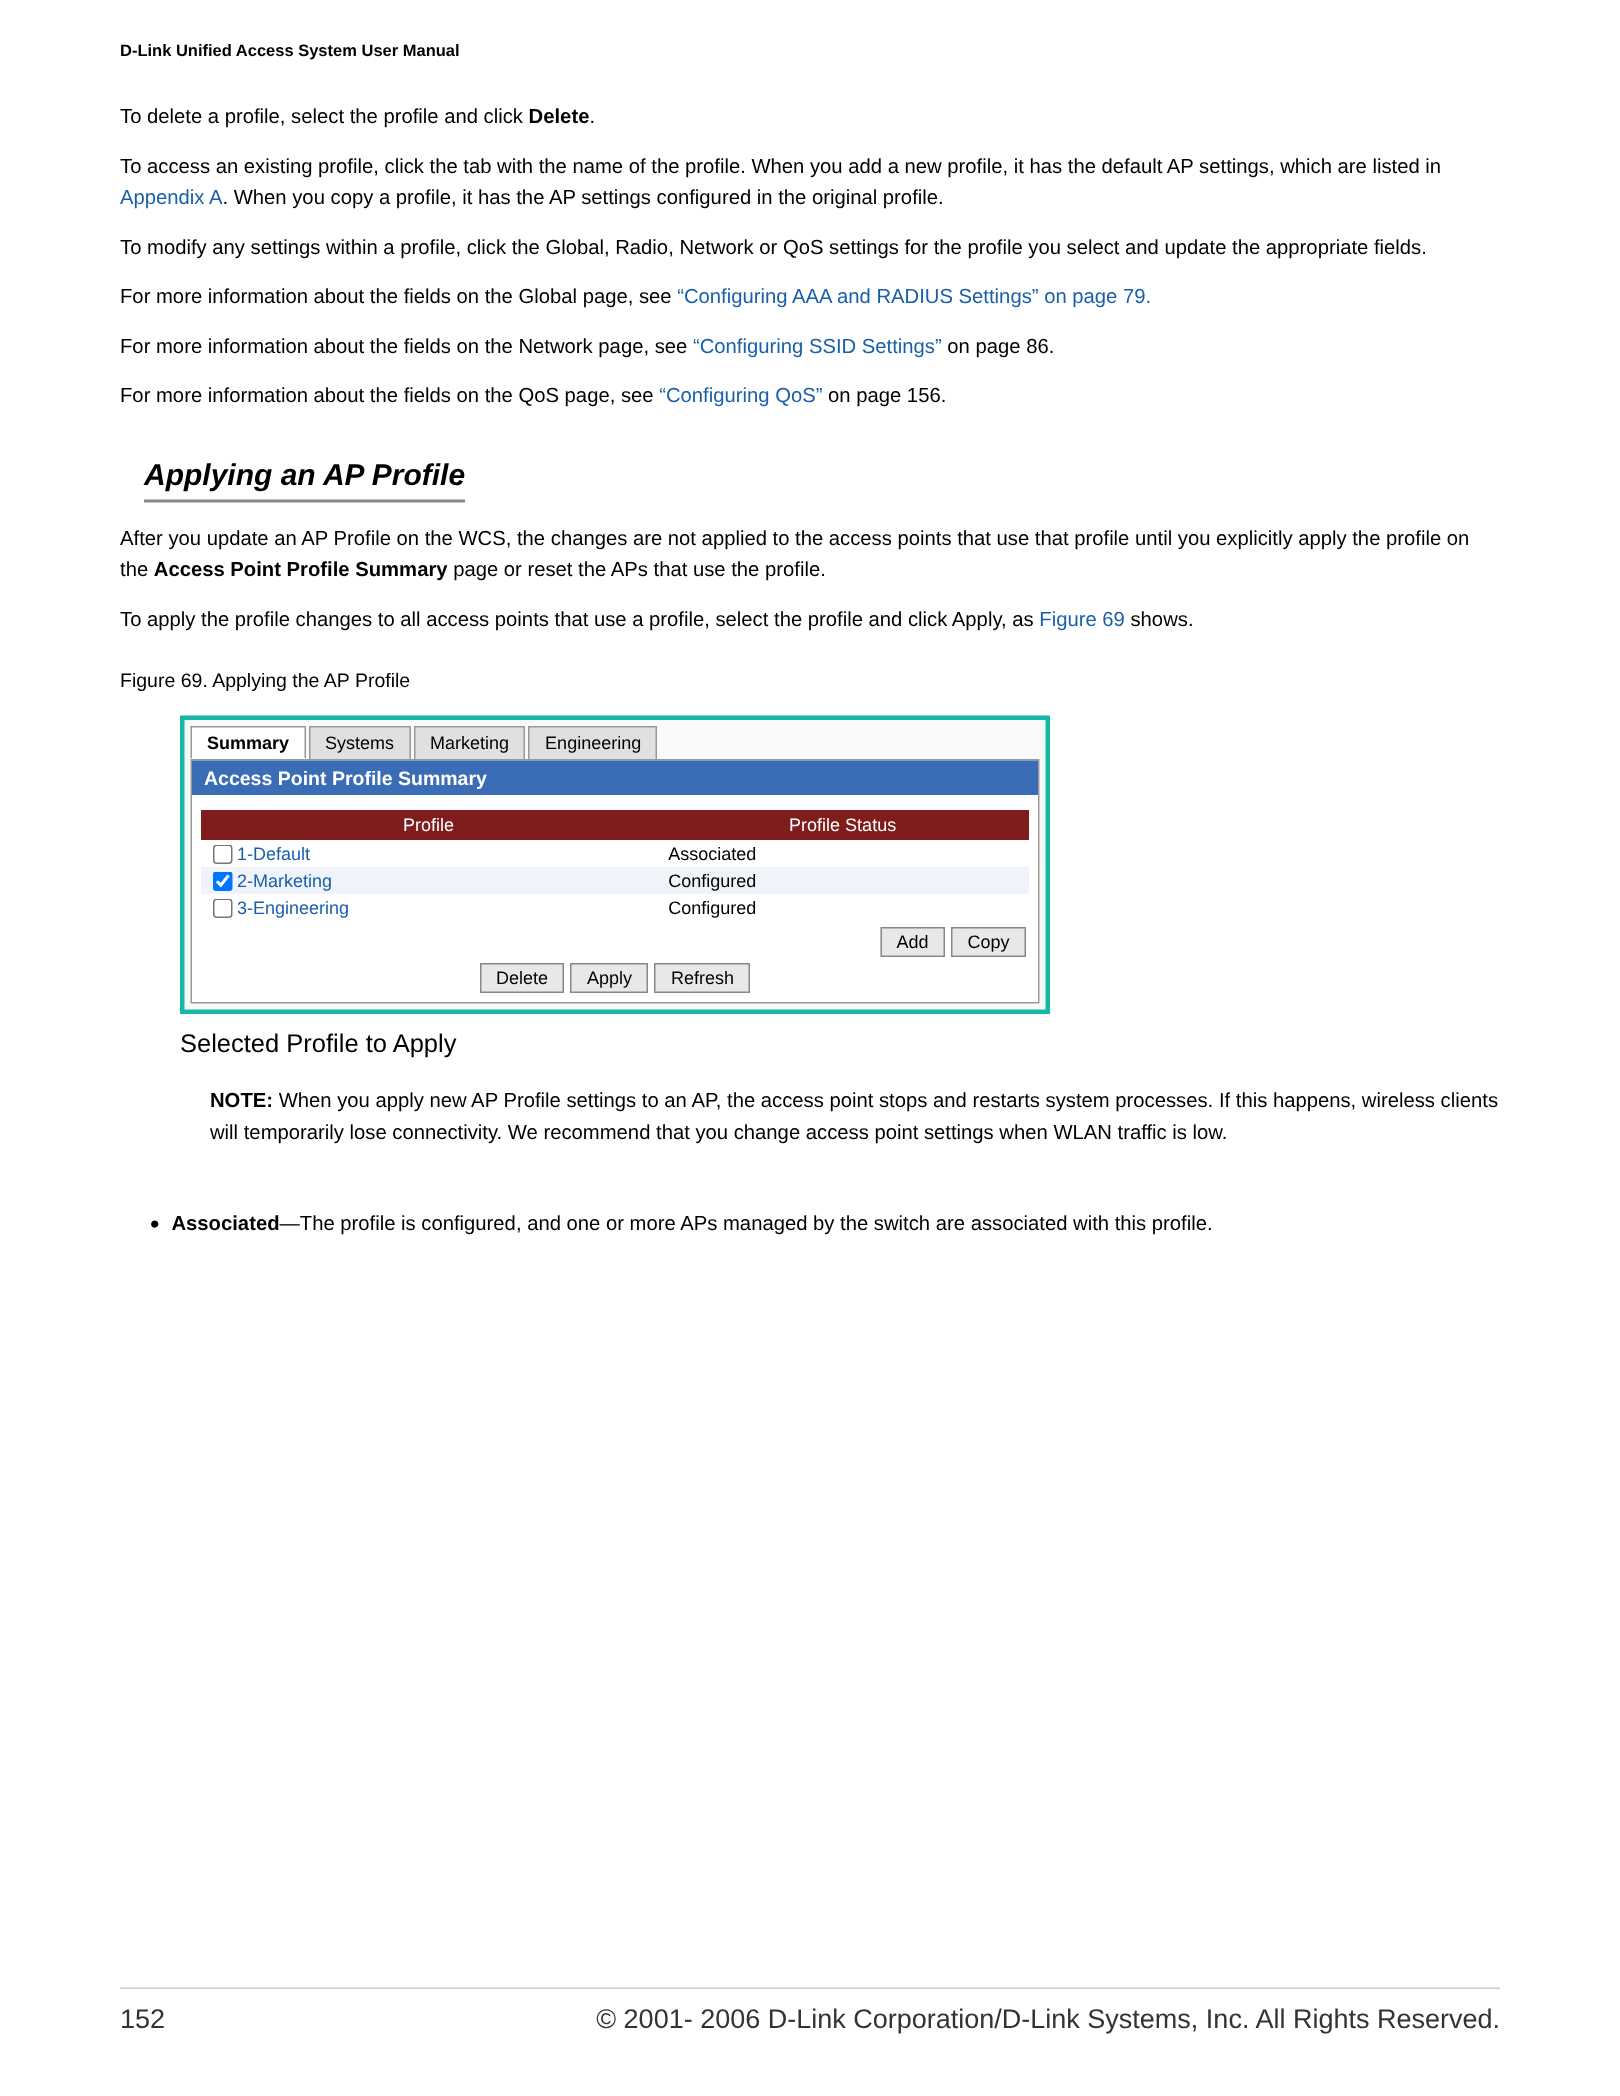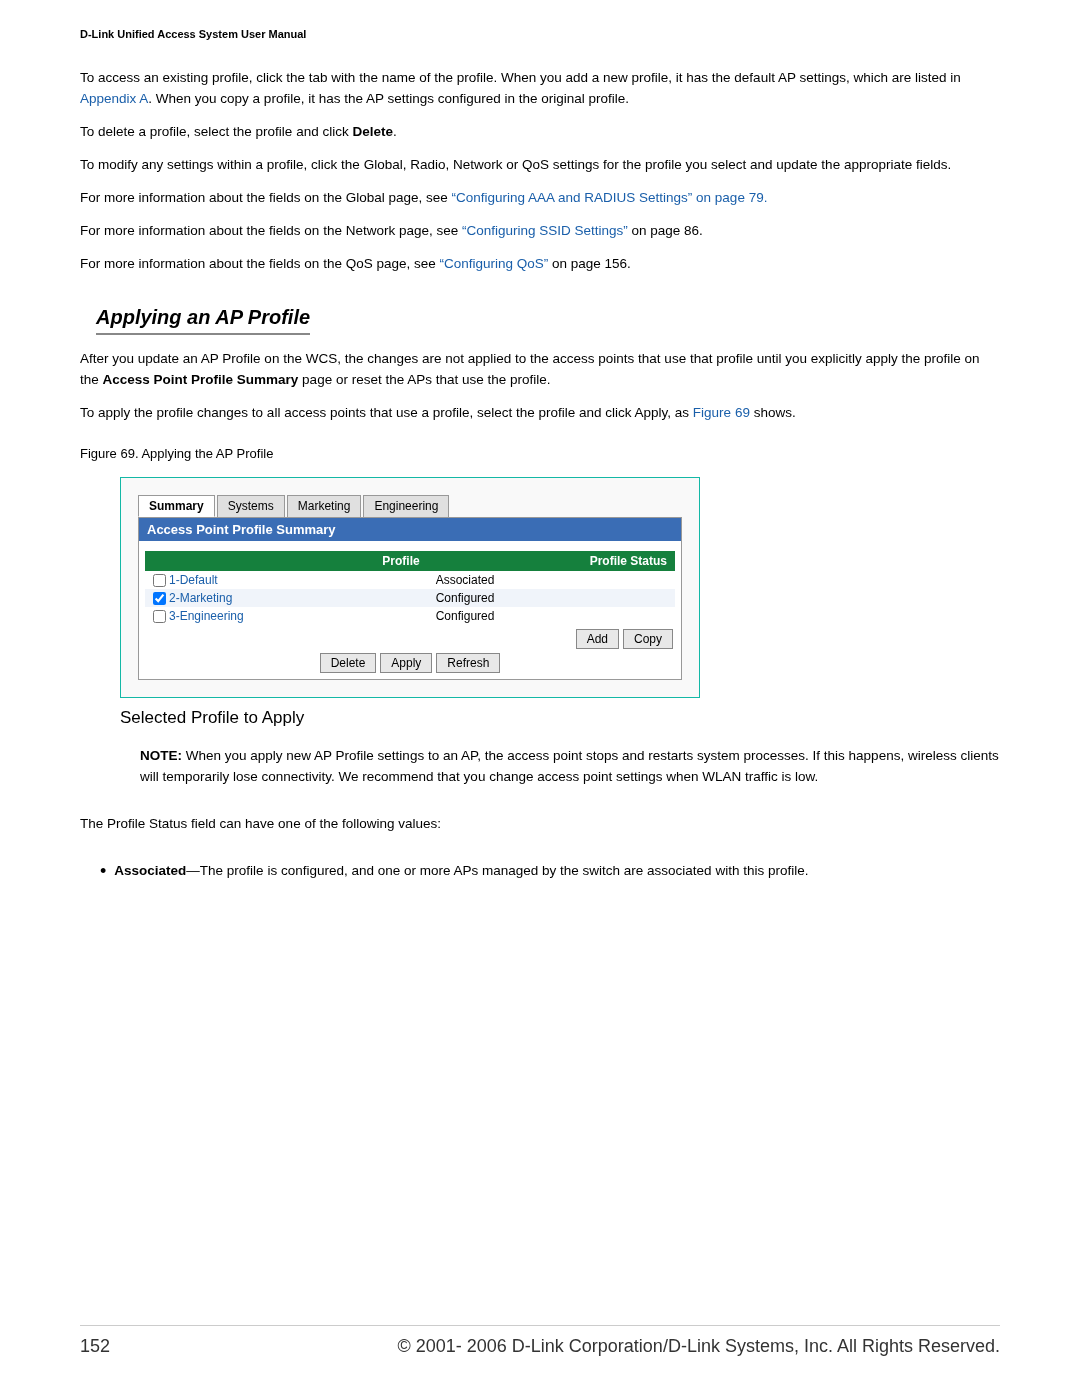--- a/index.html
+++ b/index.html
@@ -49,24 +49,24 @@
       display: inline-block;
       margin-left: 16px;
     }
     .figure-label {
       font-size: 13px;
       font-weight: normal;
       margin-bottom: 6px;
       margin-top: 10px;
     }
     .figure-container {
-      border: 1px solid #14b8a6;
+      border: 3px solid #14b8a6;
       margin: 10px 0 6px 0;
       background: #f9f9f9;
-      padding: 17px;
+      padding: 4px;
       width: 580px;
       margin-left: 40px;
     }
     .tab-bar {
       display: flex;
       flex-direction: row;
       border-bottom: none;
       margin-bottom: 0;
     }
     .tab {
@@ -95,25 +95,25 @@
       font-weight: bold;
       padding: 4px 8px;
     }
     .profile-table {
       width: 100%;
       border-collapse: collapse;
       font-size: 12px;
       margin-top: 4px;
     }
     .profile-table th {
-      background: #15803d;
+      background: #7f1d1d;
       color: #fff;
       padding: 3px 8px;
-      text-align: right;
-      font-weight: bold;
+      text-align: center;
+      font-weight: normal;
       font-size: 12px;
     }
     .profile-table td {
       padding: 2px 8px;
       vertical-align: middle;
     }
     .profile-table tr:nth-child(even) {
       background: #f0f4fa;
     }
     .profile-row-link {
@@ -199,25 +199,25 @@
 </head>
 <body>
 
 <div class="page-container">
 
   <div class="header-bar">
     <span>D-Link Unified Access System User Manual</span>
   </div>
 
   <p class="body-text">
+    To delete a profile, select the profile and click <strong>Delete</strong>.
+  </p>
+
+  <p class="body-text">
     To access an existing profile, click the tab with the name of the profile. When you add a new profile, it has the default AP settings, which are listed in <a class="link">Appendix A</a>. When you copy a profile, it has the AP settings configured in the original profile.
-  </p>
-
-  <p class="body-text">
-    To delete a profile, select the profile and click <strong>Delete</strong>.
   </p>
 
   <p class="body-text">
     To modify any settings within a profile, click the Global, Radio, Network or QoS settings for the profile you select and update the appropriate fields.
   </p>
 
   <p class="body-text">
     For more information about the fields on the Global page, see <a class="link">“Configuring AAA and RADIUS Settings” on page 79.</a>
   </p>
 
@@ -309,21 +309,20 @@
   </div>
 
   <div class="figure-caption">Selected Profile to Apply</div>
 
   <div class="note-block">
     <p class="body-text">
       <span class="note-label">NOTE:</span> When you apply new AP Profile settings to an AP, the access point stops and restarts system processes. If this happens, wireless clients will temporarily lose connectivity. We recommend that you change access point settings when WLAN traffic is low.
     </p>
   </div>
 
-  <p class="body-text">The Profile Status field can have one of the following values:</p>
 
   <div class="bullet-section">
     <div class="bullet-item">
       <span class="bullet-dot">•</span>
       <span class="bullet-text">
         <strong>Associated</strong>—The profile is configured, and one or more APs managed by the switch are associated with this profile.
       </span>
     </div>
   </div>
 

